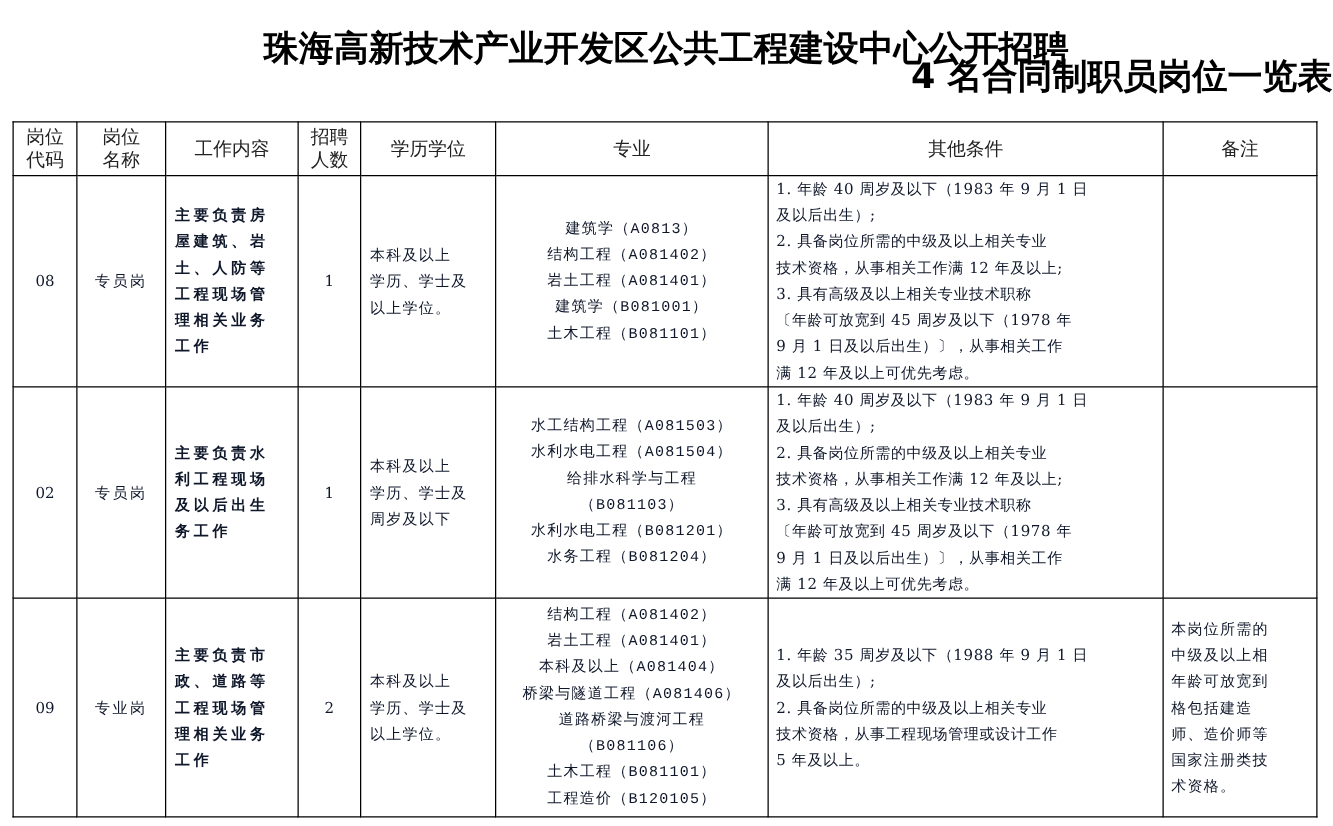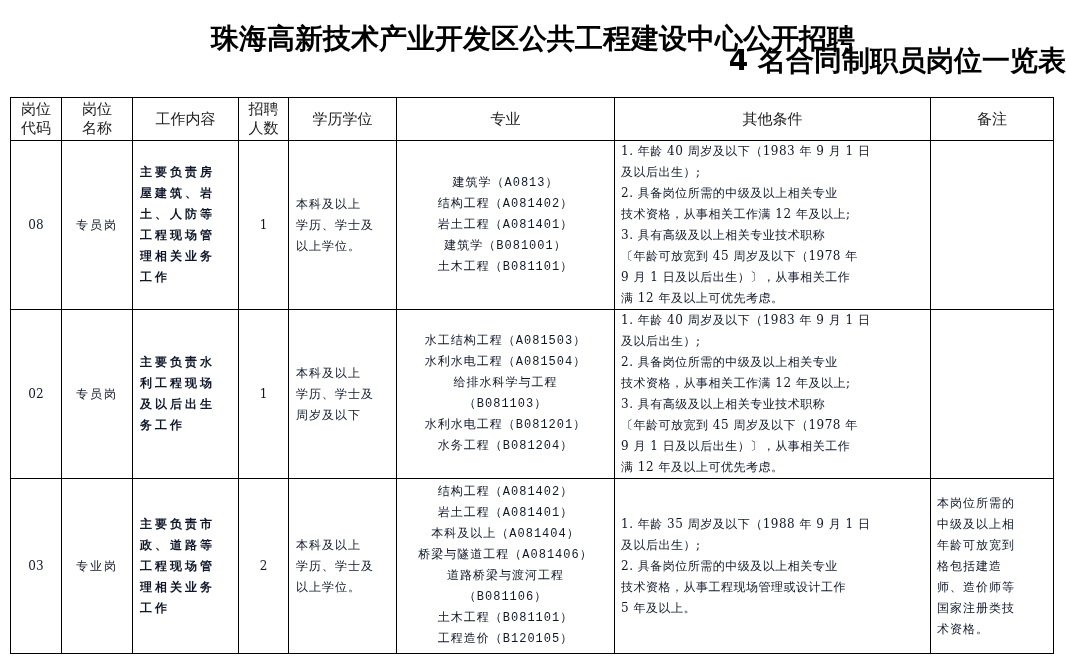--- a/index.html
+++ b/index.html
@@ -126,21 +126,21 @@
           <span class="line">2. 具备岗位所需的中级及以上相关专业</span>
           <span class="line">技术资格，从事相关工作满 12 年及以上;</span>
           <span class="line">3. 具有高级及以上相关专业技术职称</span>
           <span class="line">〔年龄可放宽到 45 周岁及以下（1978 年</span>
           <span class="line">9 月 1 日及以后出生）〕，从事相关工作</span>
           <span class="line">满 12 年及以上可优先考虑。</span>
         </td>
       <td class="note"></td>
     </tr>
     <tr class="r3">
-      <td class="c">03</td>
+      <td class="c">09</td>
       <td class="c" style="letter-spacing:2px">专业岗</td>
       <td class="wk">
           <span class="line">主要负责市</span>
           <span class="line">政、道路等</span>
           <span class="line">工程现场管</span>
           <span class="line">理相关业务</span>
           <span class="line">工作</span>
         </td>
       <td class="c">2</td>
       <td class="edu">

